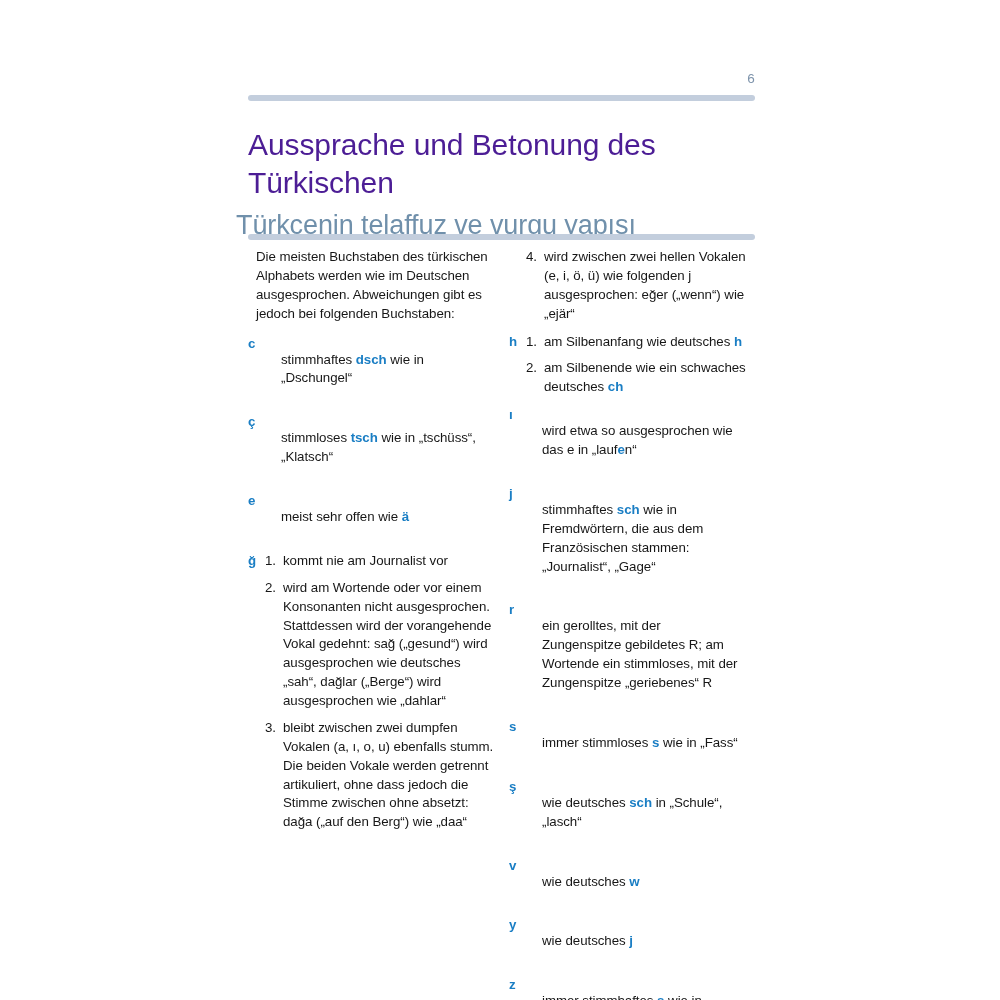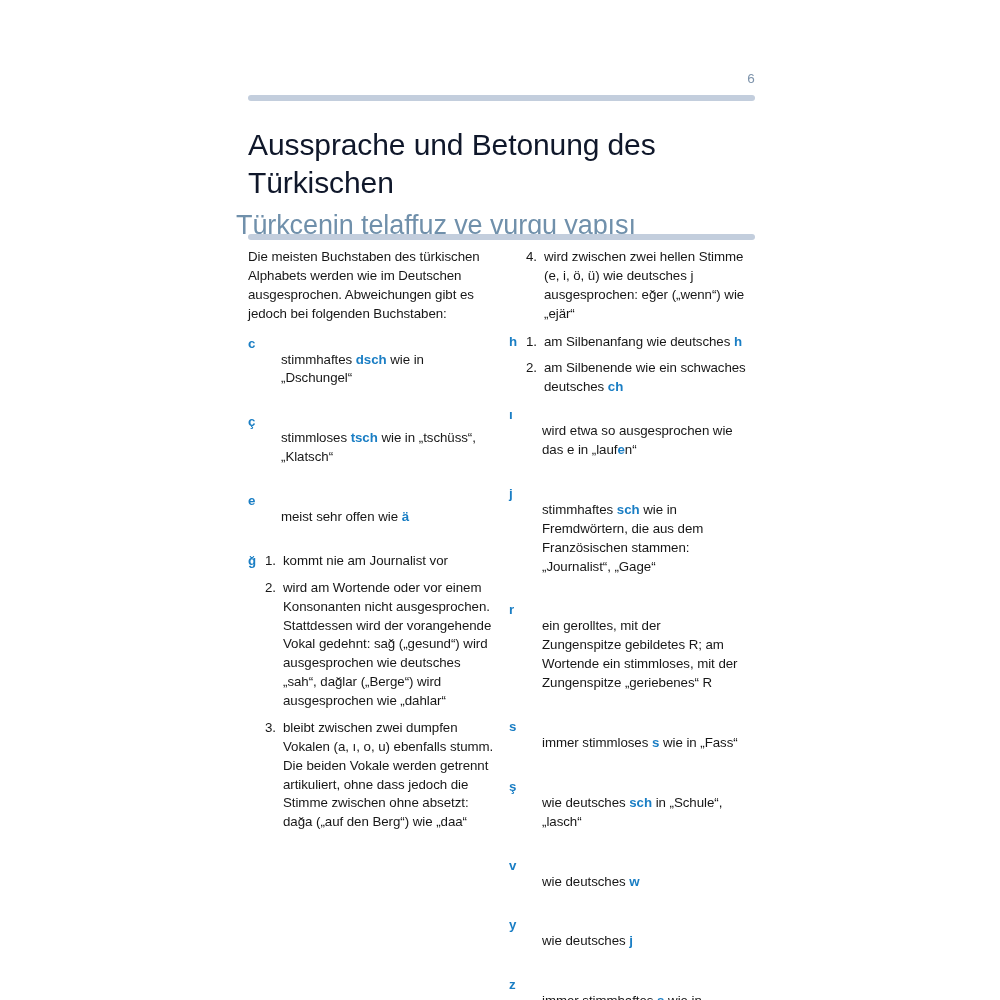--- a/index.html
+++ b/index.html
@@ -46,21 +46,21 @@
   .rule-top { top: 95px; }
   .rule-bottom { top: 234px; }
 
   .title {
     position: absolute;
     left: 248px;
     top: 106px;
     width: 520px;
     font-size: 30px;
     line-height: 1.25;
-    color: #0f172a;
+    color: #4c1d95;
     font-weight: 400;
     letter-spacing: -0.1px;
   }
 
   .subtitle {
     position: absolute;
     left: 236px;
     top: 187px;
     width: 520px;
     font-size: 27px;
@@ -82,21 +82,21 @@
     top: 0;
     width: 246px;
   }
   .col-left  { left: 0px; }
   .col-right { left: 261px; }
 
   .intro {
     font-size: 13.3px;
     line-height: 1.42;
     color: #171717;
-    margin: 0 0 11px 0;
+    margin: 0 0 11px 8px;
     letter-spacing: -0.05px;
   }
 
   
   .entry {
     display: flex;
     align-items: flex-start;
     margin-bottom: 9px;
   }
   .marker {
@@ -204,21 +204,21 @@
     </div>
 
     <div class="col col-right">
       <div id="right-continuation">
           <div class="entry continuation">
             <div class="marker"></div>
             <div class="entry-body">
               <ul class="numlist">
                 <li class="numitem">
                   <span class="num">4.</span>
-                  <span class="numtext">wird zwischen zwei hellen Stimme (e, i, ö, ü) wie deutsches j ausgesprochen: eğer („wenn“) wie „ejär“</span>
+                  <span class="numtext">wird zwischen zwei hellen Vokalen (e, i, ö, ü) wie folgenden j ausgesprochen: eğer („wenn“) wie „ejär“</span>
                 </li>
               </ul>
             </div>
           </div>
         </div>
       <div id="right-entries">
           <div class="entry">
             <div class="marker">h</div>
             <div class="entry-body">
               <ul class="numlist">

